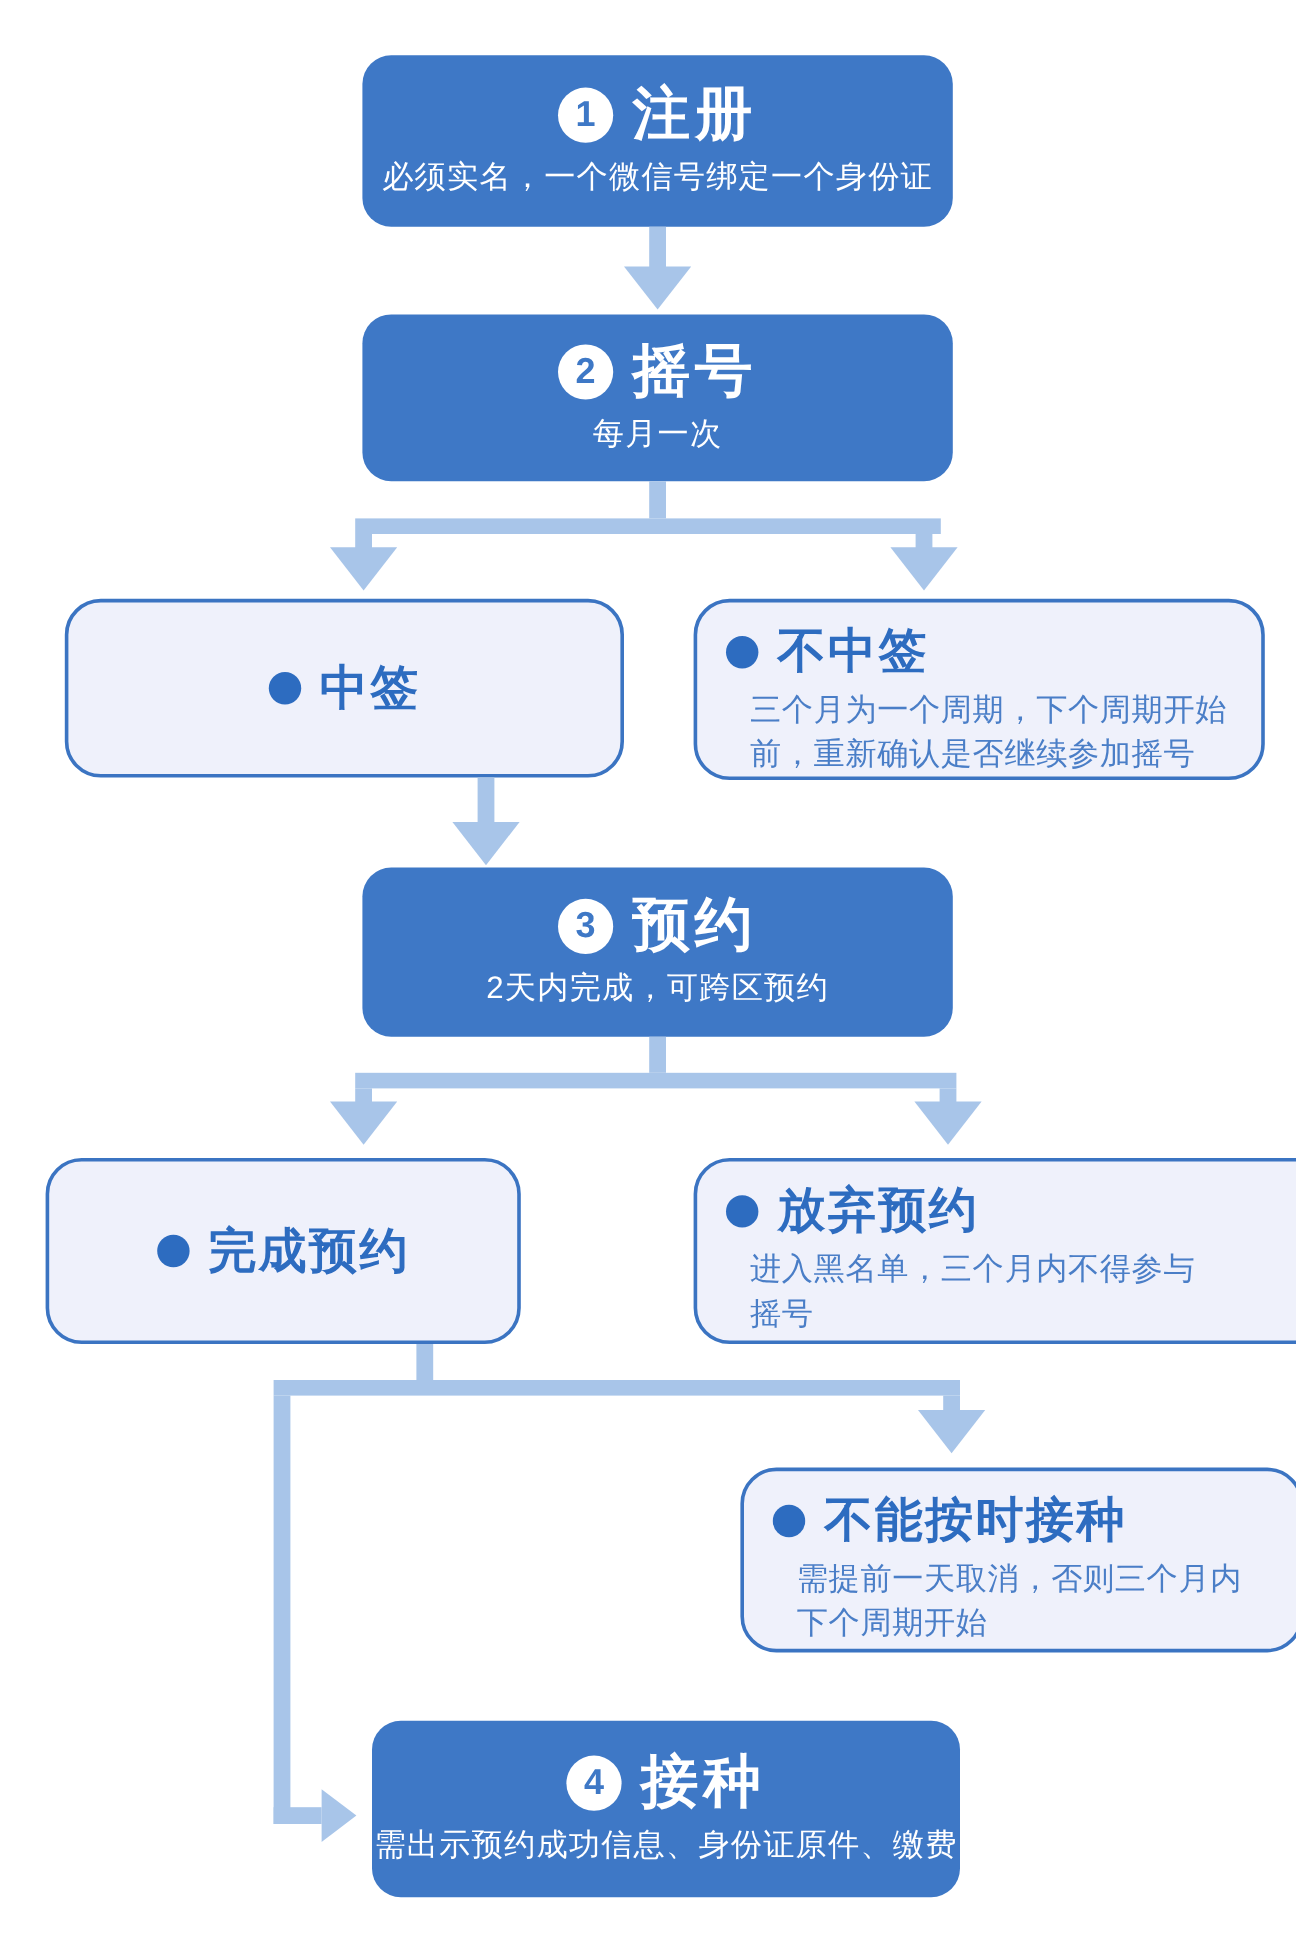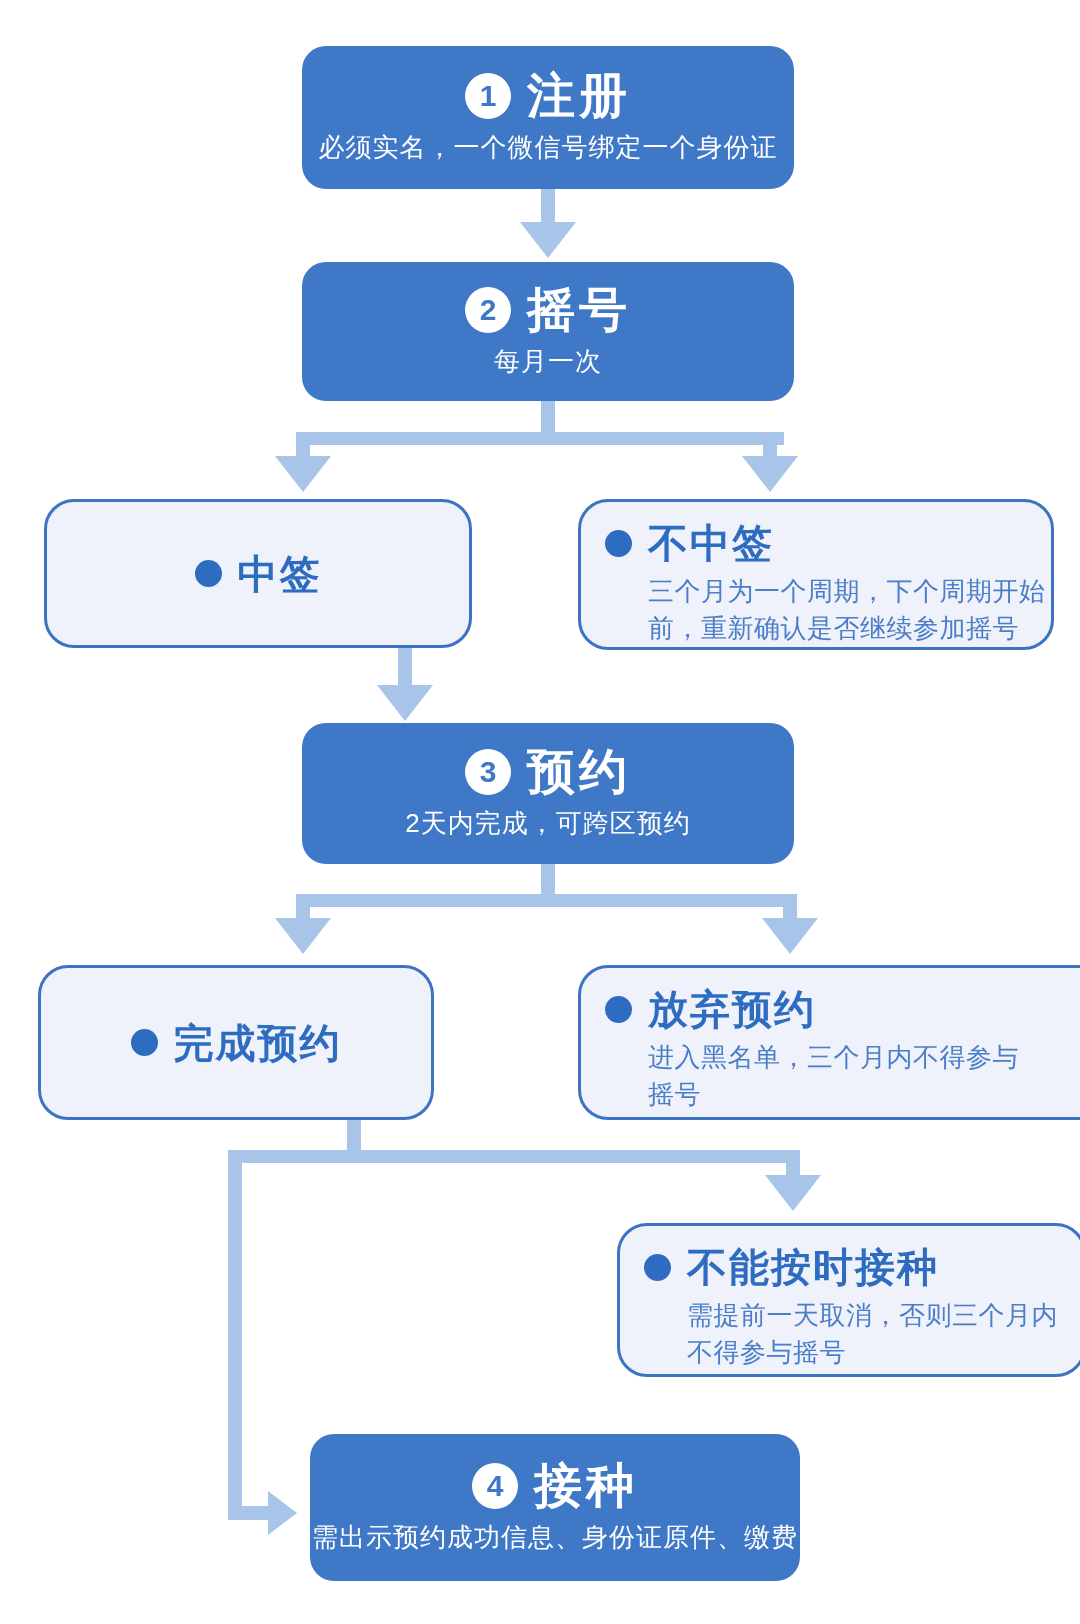--- a/index.html
+++ b/index.html
@@ -44,21 +44,21 @@
   .box.light.detail{
     padding:18px 4px 0 24px;
   }
   .light-title{font-size:40px;font-weight:bold;letter-spacing:2px;line-height:1.15;}
   .bullet{
     width:27px;height:27px;border-radius:50%;
     background:#2D6CC0;flex:0 0 aupx;flex:0 0 auto;
   }
   .detail .title-row{justify-content:flex-start;gap:16px;}
   .desc{
-    margin-left:43px;margin-top:7px;
+    margin-left:20px;margin-top:7px;
     font-size:26px;color:#4A7EC7;line-height:37px;letter-spacing:0.5px;
   }
   
   .stem{position:absolute;width:14px;background:#A8C5E9;}
   .hbar{position:absolute;height:13px;background:#A8C5E9;}
   .head-down{
     position:absolute;width:0;height:0;
     border-left:28px solid transparent;
     border-right:28px solid transparent;
     border-top:36px solid #A8C5E9;
@@ -98,21 +98,21 @@
     <div class="subtitle">每月一次</div>
   </div>
 
   <div class="stem" style="left:541px;top:401px;height:31px"></div>
   <div class="hbar" style="left:296px;top:432px;width:488px"></div>
   <div class="stem" style="left:296px;top:445px;height:13px"></div>
   <div class="head-down" style="left:275px;top:456px"></div>
   <div class="stem" style="left:763px;top:445px;height:13px"></div>
   <div class="head-down" style="left:742px;top:456px"></div>
 
-  <div class="box light center" style="left:44px;top:499px;width:428px;height:149px">
+  <div class="box light center" style="left:54px;top:499px;width:466px;height:149px">
     <div class="title-row">
       <span class="bullet"></span>
       <span class="light-title">中签</span>
     </div>
   </div>
 
   <div class="box light detail" style="left:578px;top:499px;width:476px;height:151px">
     <div class="title-row">
       <span class="bullet"></span>
       <span class="light-title">不中签</span>
@@ -169,21 +169,21 @@
   <div class="hbar" style="left:228px;top:1506px;width:40px;height:14px"></div>
   <div class="head-right" style="left:268px;top:1491px"></div>
 
   <div class="box light detail" style="left:617px;top:1223px;width:469px;height:154px">
     <div class="title-row">
       <span class="bullet"></span>
       <span class="light-title">不能按时接种</span>
     </div>
     <div class="desc">
       <div>需提前一天取消，否则三个月内</div>
-      <div>不得参与摇号</div>
+      <div>下个周期开始</div>
     </div>
   </div>
 
   <div class="box blue" style="left:310px;top:1434px;width:490px;height:147px">
     <div class="title-row">
       <span class="num-circle">
           <span>4</span>
         </span>
       <span class="big-title">接种</span>
     </div>

